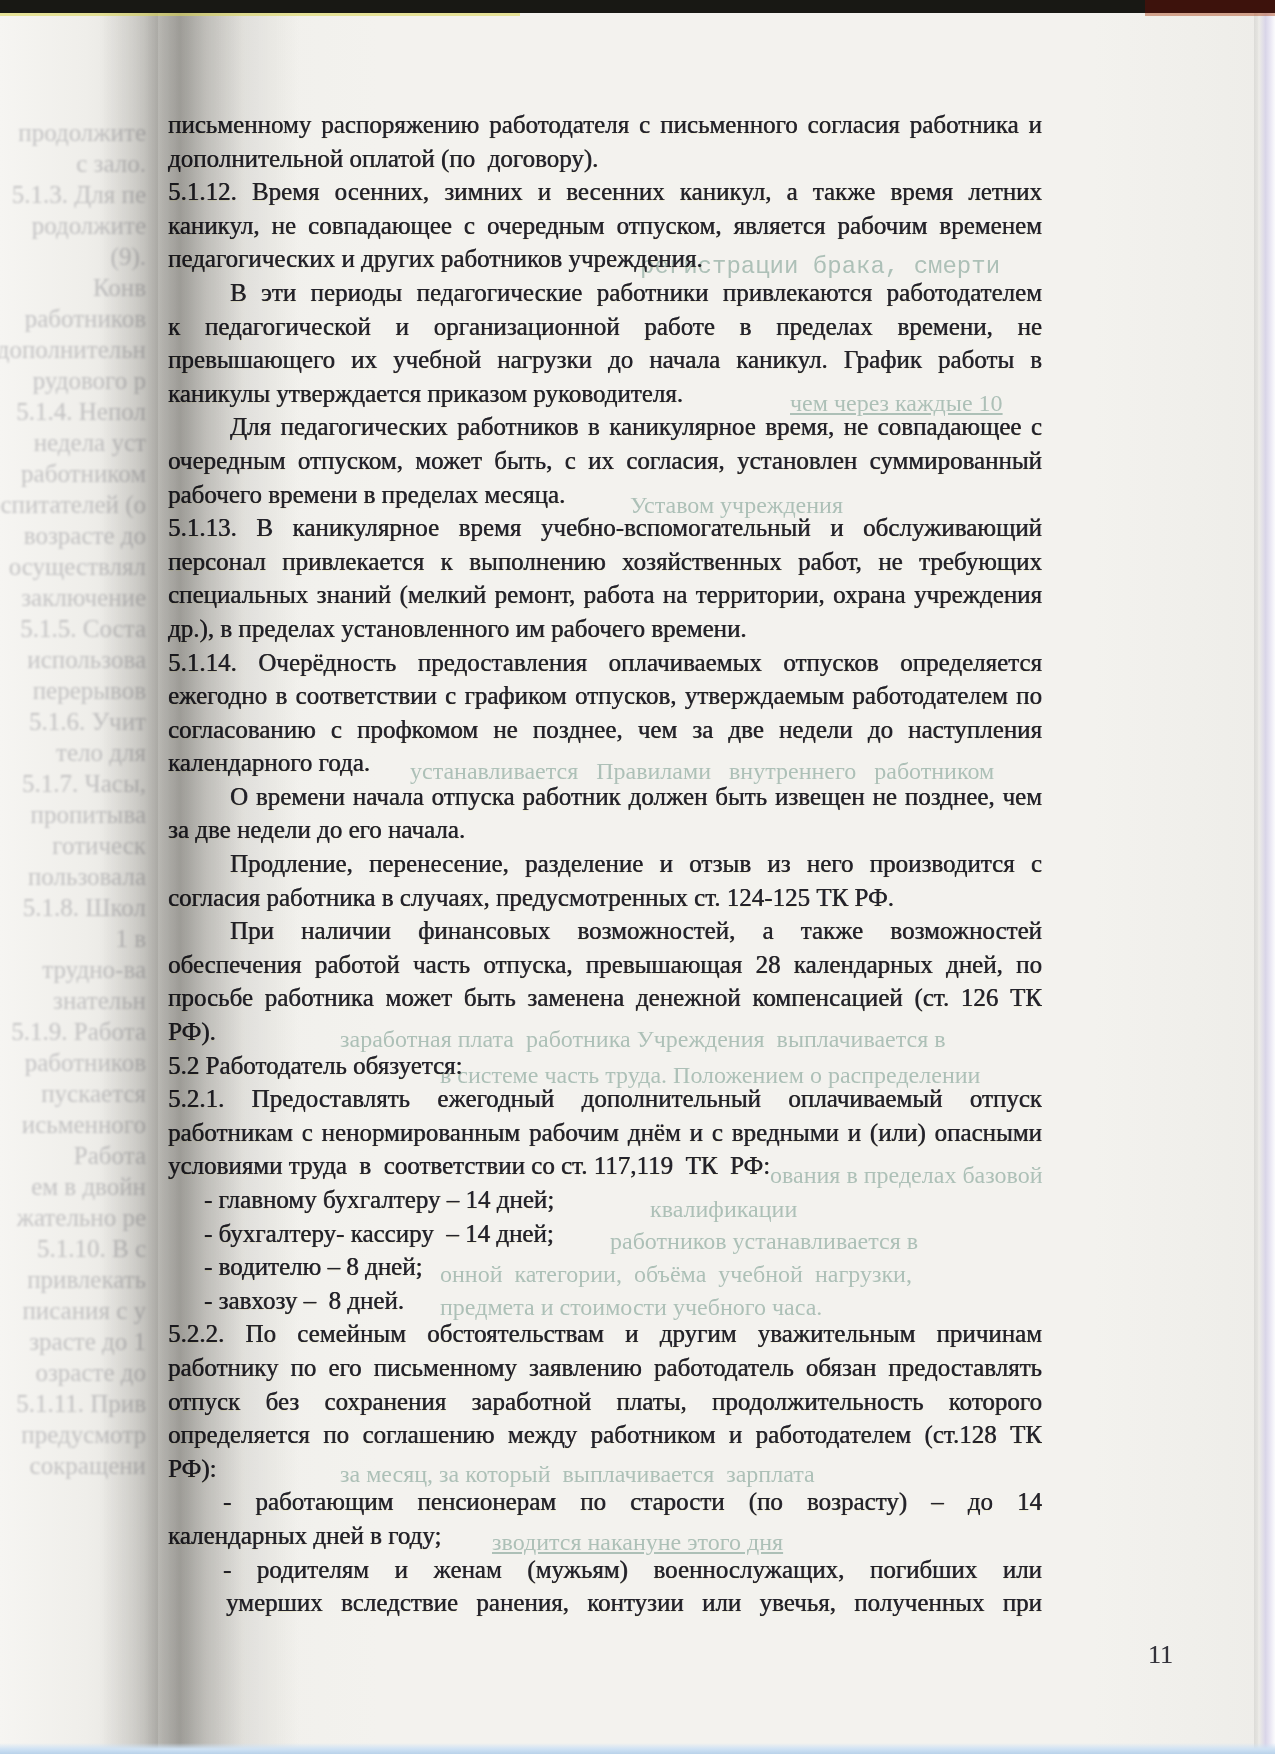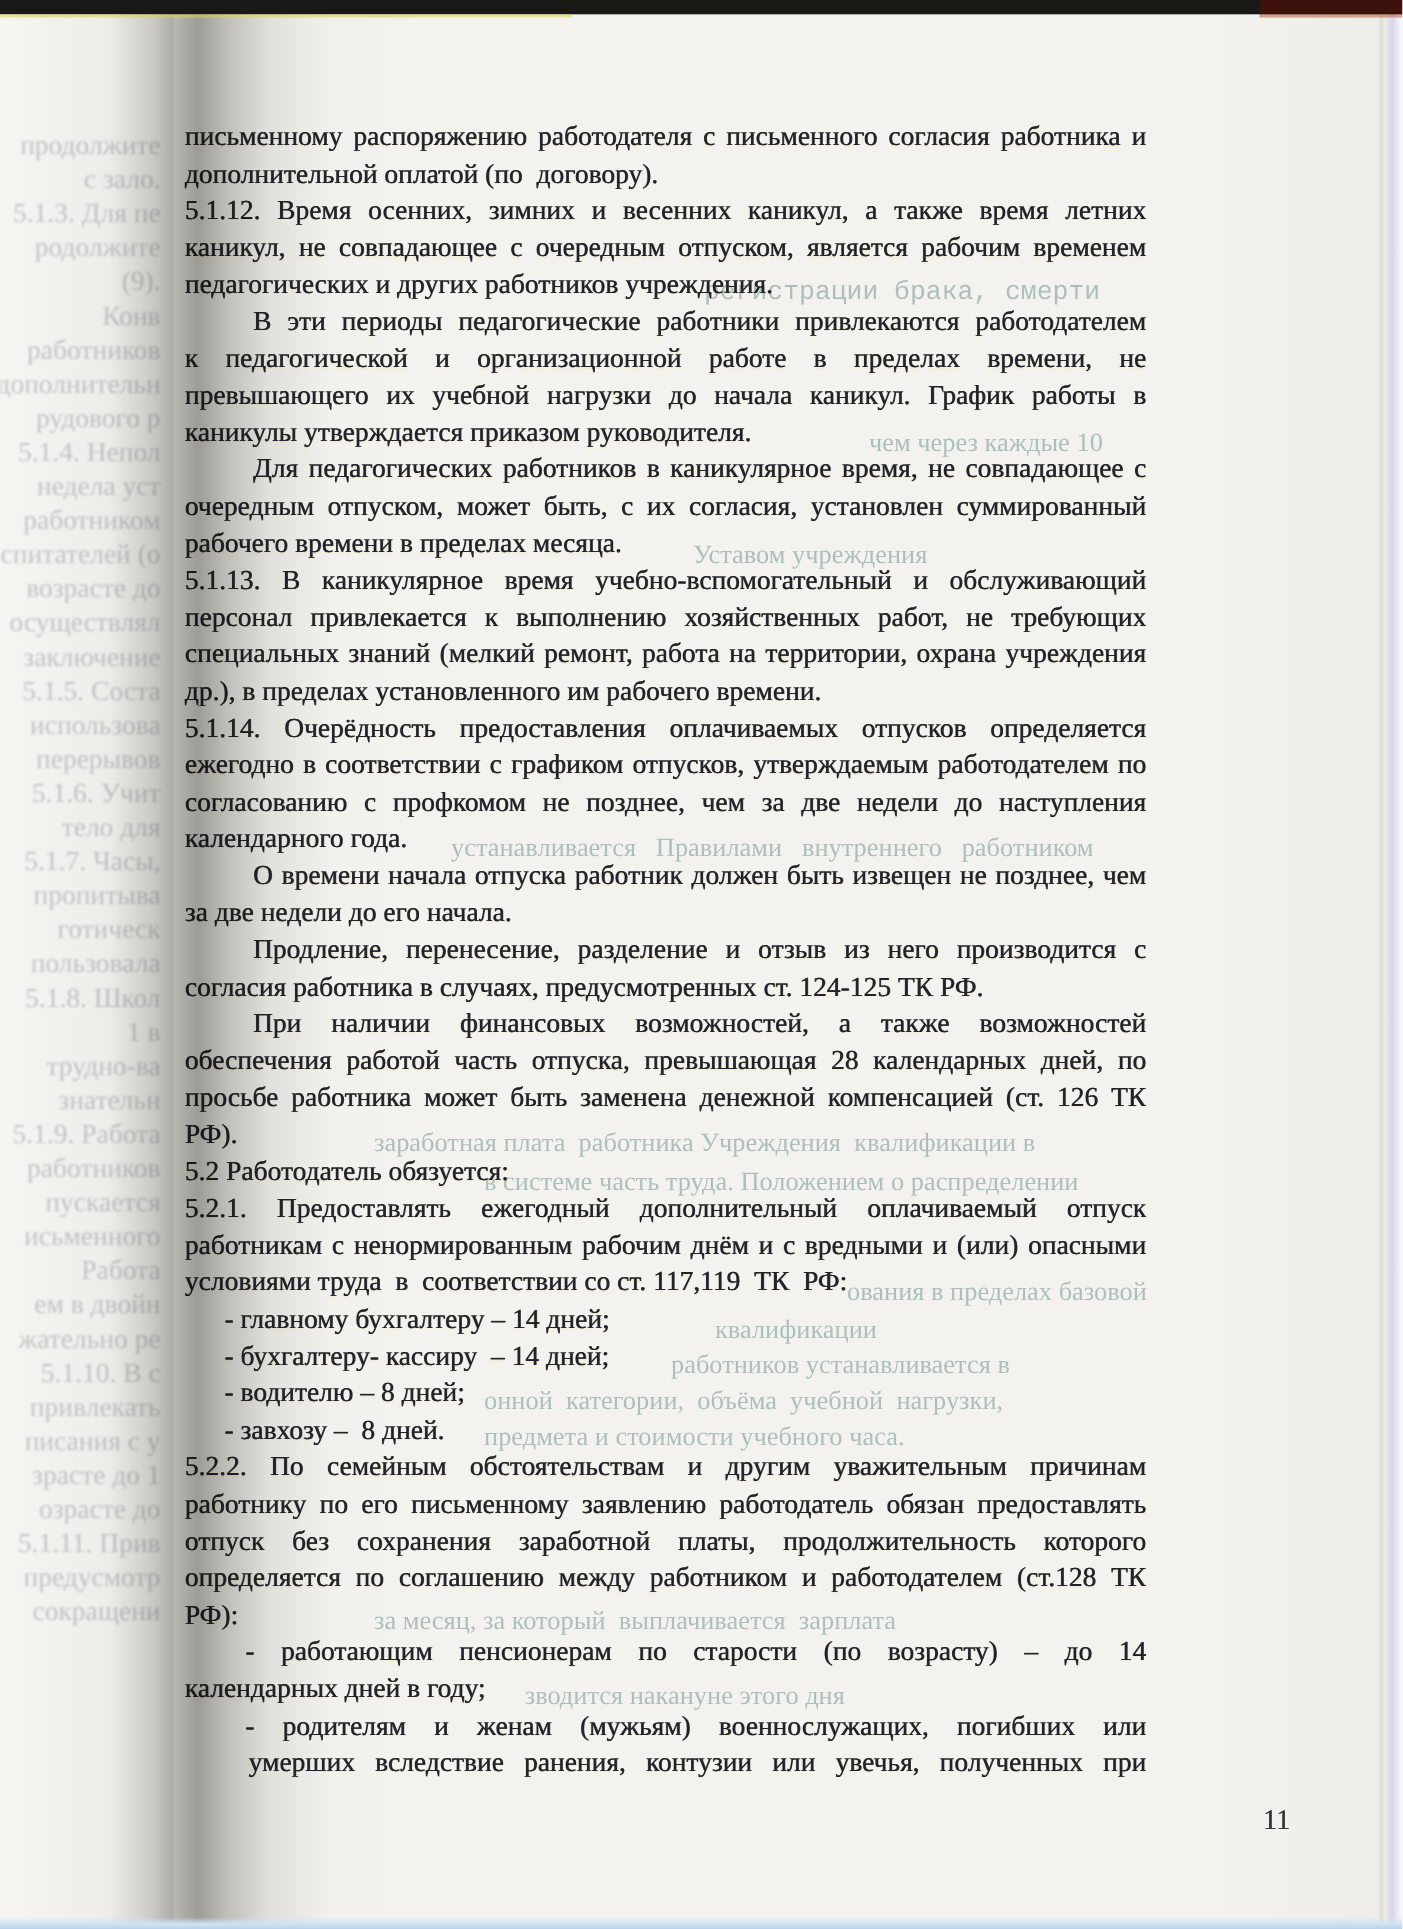--- a/index.html
+++ b/index.html
@@ -96,32 +96,32 @@
       <div class="lfrag" style="top: 1389px;">5.1.11. Прив</div>
       <div class="lfrag" style="top: 1420px;">предусмотр</div>
       <div class="lfrag" style="top: 1451px;">сокращени</div>
     </div>
 
   <div class="main-page"></div>
 
   <div class="bleed">
 
   <div class="bfrag" style="top: 252px; left: 640px; font-family: Liberation Mono, monospace;">регистрации брака, смерти</div>
-      <div class="bfrag" style="top: 388px; left: 790px;">чем через каждые 10</div>
+      <div class="bfrag" style="top: 388px; left: 790px; text-decoration: underline;">чем через каждые 10</div>
       <div class="bfrag" style="top: 490px; left: 630px;">Уставом учреждения</div>
       <div class="bfrag" style="top: 756px; left: 410px;">устанавливается   Правилами   внутреннего   работником</div>
-      <div class="bfrag" style="top: 1024px; left: 340px;">заработная плата  работника Учреждения  квалификации в</div>
+      <div class="bfrag" style="top: 1024px; left: 340px;">заработная плата  работника Учреждения  выплачивается в</div>
       <div class="bfrag" style="top: 1060px; left: 440px;">в системе часть труда. Положением о распределении</div>
       <div class="bfrag" style="top: 1160px; left: 770px;">ования в пределах базовой</div>
       <div class="bfrag" style="top: 1194px; left: 650px;">квалификации</div>
       <div class="bfrag" style="top: 1226px; left: 570px; margin-left: 40px;">работников устанавливается в</div>
       <div class="bfrag" style="top: 1259px; left: 440px;">онной  категории,  объёма  учебной  нагрузки,</div>
       <div class="bfrag" style="top: 1292px; left: 440px;">предмета и стоимости учебного часа.</div>
       <div class="bfrag" style="top: 1459px; left: 340px;">за месяц, за который  выплачивается  зарплата</div>
-      <div class="bfrag" style="top: 1527px; left: 477px;">зводится накануне этого дня</div>
+      <div class="bfrag" style="top: 1527px; left: 492px; text-decoration: underline;">зводится накануне этого дня</div>
     </div>
 
   <div class="streak" style="top:153px;left:490px;width:540px;"></div>
   <div class="streak" style="top:190px;left:880px;width:160px;"></div>
   <div class="streak" style="top:325px;left:660px;width:380px;"></div>
   <div class="streak" style="top:1092px;left:610px;width:430px;"></div>
   <div class="streak" style="top:1360px;left:710px;width:330px;"></div>
   <div class="streak" style="top:1394px;left:630px;width:400px;"></div>
 
   <div class="text-block">

